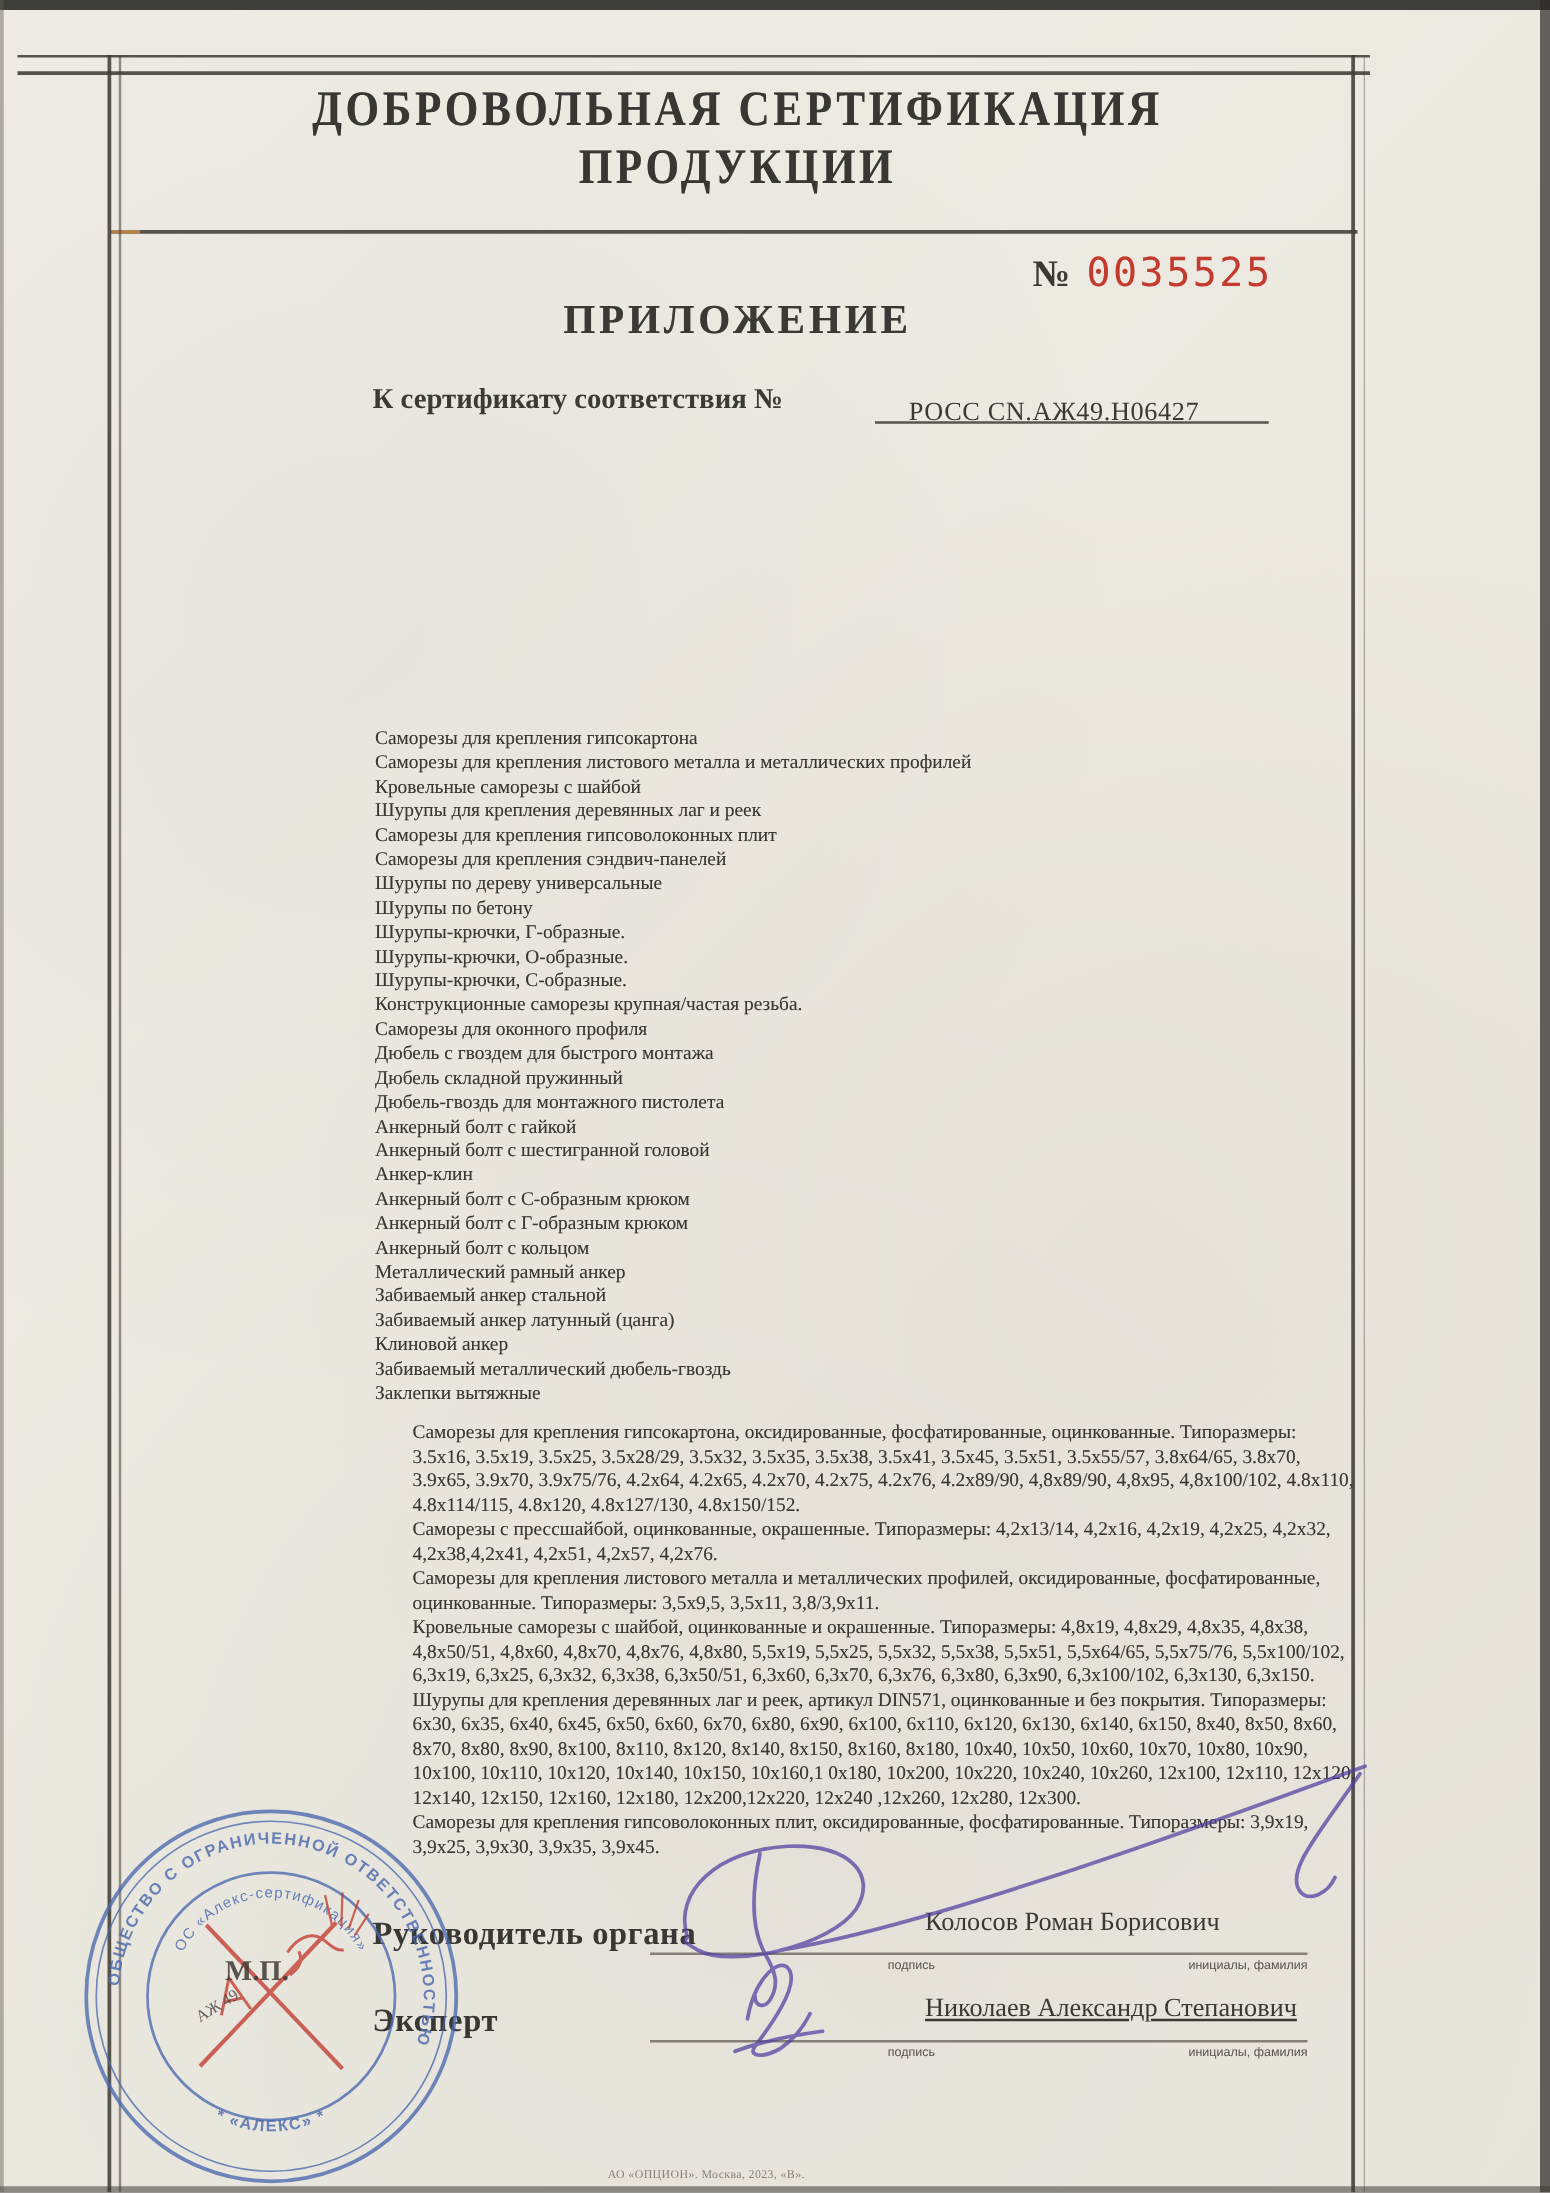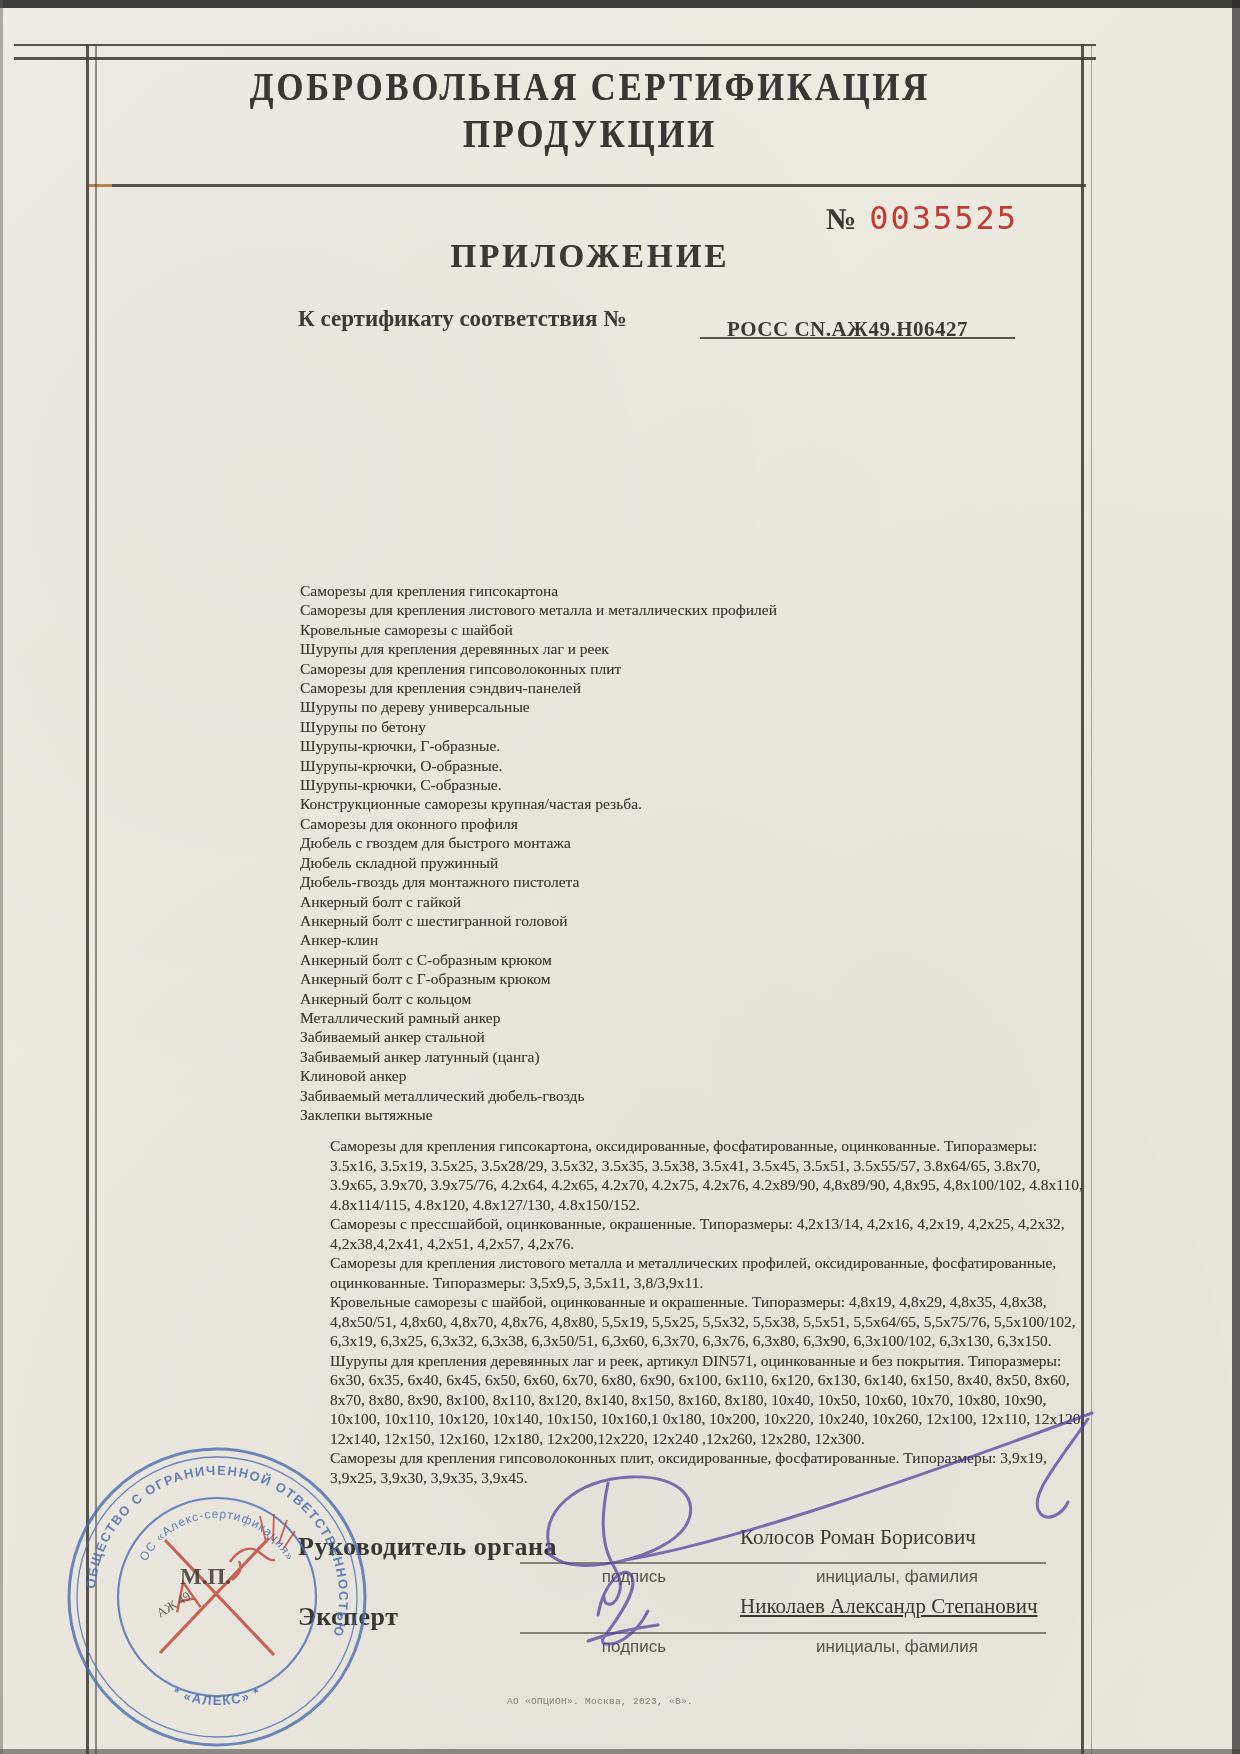--- a/index.html
+++ b/index.html
@@ -38,48 +38,48 @@
     text-shadow:0 0 .5px rgba(57,55,51,.5);
   }
   .form-number{left:826px;top:199px;display:flex;align-items:baseline;gap:13px;}
   .no-sign{font-size:30px;font-weight:bold;color:#3c3935;}
   .no-digits{font-family:"DejaVu Sans Mono",monospace;font-size:32px;font-weight:normal;
     letter-spacing:2px;color:#c43a2f;}
   .doc-title{left:100px;top:238px;width:980px;text-align:center;
     font-size:33px;font-weight:bold;letter-spacing:3px;color:#3b3935;
     text-shadow:0 0 .5px rgba(59,57,53,.5);}
   .cert-label{left:298px;top:306px;font-size:23px;font-weight:bold;color:#3c3a36;}
-  .cert-number{left:727px;top:317px;font-size:21px;font-weight:bold;letter-spacing:.5px;color:#3b3935;}
+  .cert-number{left:727px;top:317px;font-size:21px;font-weight:normal;letter-spacing:.5px;color:#3b3935;}
   .cert-underline{left:700px;top:337px;width:315px;height:2px;background:#3e3b36;opacity:.85;}
 
   .product-list{left:300px;top:581px;width:745px;font-size:15.5px;line-height:19.4px;
     color:#3a3832;text-shadow:0 0 .4px rgba(58,56,50,.4);}
   .specs{left:298px;top:1136px;width:756px;font-size:15.5px;line-height:19.5px;
     color:#3a3832;text-shadow:0 0 .4px rgba(58,56,50,.4);margin-left:32px;}
   .specs p{margin:0;}
 
   .sign-label{font-size:26px;font-weight:bold;color:#393733;letter-spacing:.5px;}
   .lbl-head{left:298px;top:1532px;}
   .lbl-expert{left:298px;top:1602px;}
   .sig-line{height:2px;background:#6b675f;opacity:.8;}
   .sl-1{left:520px;top:1562px;width:228px;}
   .sl-2{left:748px;top:1562px;width:298px;}
   .sl-3{left:520px;top:1632px;width:228px;}
   .sl-4{left:748px;top:1632px;width:298px;}
-  .sig-caption{font-family:"Liberation Sans",sans-serif;font-size:17px;color:#56524c;text-align:center;}
+  .sig-caption{font-family:"Liberation Sans",sans-serif;font-size:10px;color:#56524c;text-align:right;}
   .cap-1{left:520px;top:1567px;width:228px;}
   .cap-2{left:748px;top:1567px;width:298px;}
   .cap-3{left:520px;top:1637px;width:228px;}
   .cap-4{left:748px;top:1637px;width:298px;}
   .sign-name{font-size:21px;color:#3a3832;text-align:left;}
   .name-1{left:740px;top:1525px;width:310px;}
   .name-2{left:740px;top:1594px;width:310px;text-decoration:underline;}
 
-  .footer-imprint{left:0;top:1696px;width:1130px;text-align:center;
-    font-family:Liberation Mono, monospace;font-size:9.5px;color:#86827a;letter-spacing:.3px;margin-left:35px;}
+  .footer-imprint{left:0;top:1735px;width:1130px;text-align:center;
+    font-family:Liberation Serif, serif;font-size:9.5px;color:#86827a;letter-spacing:.3px;}
 
   .stamp-svg{left:62px;top:1442px;}
   .sig-svg{left:480px;top:1385px;}
 </style>
 </head>
 <body>
 
 <div class="page">
 
   <div class="abs edge-top"></div>

